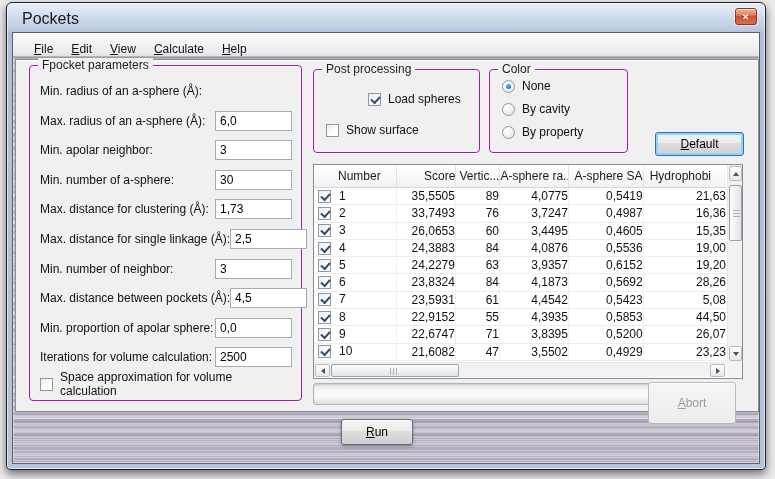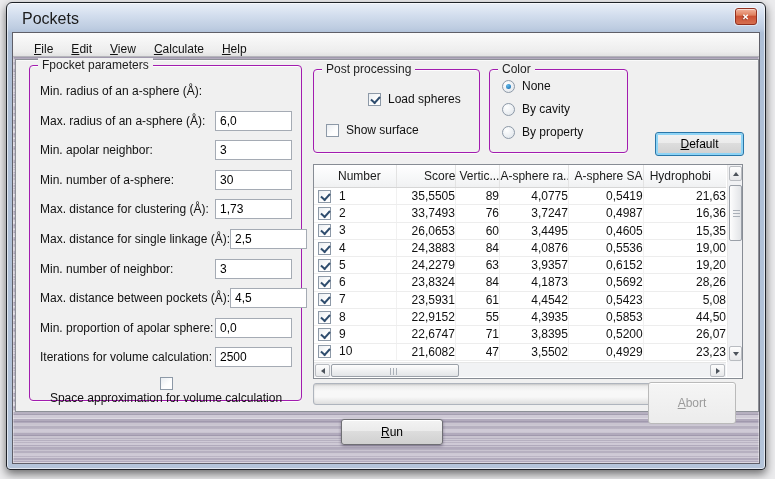--- a/index.html
+++ b/index.html
@@ -45,42 +45,42 @@
   .g-params { left:13px; top:5px; width:273px; height:336px; }
   .g-post { left:297px; top:9px; width:167px; height:84px; }
   .g-color { left:473px; top:9px; width:139px; height:84px; }
 
   .params-body { position:absolute; left:10px; right:9px; top:15px; bottom:8px;
     display:flex; flex-direction:column; justify-content:space-between; }
   .param-row { display:flex; align-items:center; justify-content:space-between; height:20px; }
   .param-row label { white-space:nowrap; }
   .pinput { width:77px; height:20px; border:1px solid #a5abb4; background:#fff; padding:0 3px 0 4px;
     font:12px "Liberation Sans", sans-serif; color:#000; }
-  .space-row { display:flex; align-items:center; gap:1px; height:15px;flex-direction:column; }
+  .space-row { display:flex; align-items:center; gap:7px; height:15px; }
 
   
   .cb { width:13px; height:13px; flex:0 0 13px; border:1px solid #8d99a7; position:relative;
     background:linear-gradient(135deg,#e9edf1,#fefefe 60%); }
   .cb.checked::after { content:""; position:absolute; left:2px; top:2px; width:7px; height:4px;
     border-left:2px solid #2f4d6e; border-bottom:2px solid #2f4d6e; transform:rotate(-48deg); }
   .radio { width:13px; height:13px; flex:0 0 13px; border:1px solid #8d99a7; border-radius:50%; position:relative;
     background:radial-gradient(circle at 35% 30%, #ffffff, #dde3e9); }
   .radio.selected::after { content:""; position:absolute; left:3px; top:3px; width:5px; height:5px; border-radius:50%;
     background:radial-gradient(circle at 35% 30%, #5fb9ea, #1565a8); }
   .check-row { position:absolute; display:flex; align-items:center; gap:7px;text-align:center; }
 
   
   .btn { display:flex; align-items:center; justify-content:center; border:1px solid #8e8f8f; border-radius:3px;
     background:linear-gradient(180deg,#f3f3f3,#ebebeb 45%,#dddddd 46%,#d0d0d0);
     box-shadow:inset 0 1px 0 #fff; color:#000; cursor:default; white-space:nowrap; }
   .btn-default { position:absolute; left:639px; top:72px; width:89px; height:24px;
     border-color:#2a76a8; box-shadow:inset 0 0 0 2px #8ed4f6, inset 0 1px 0 #fff; }
   .btn-abort { position:absolute; left:632px; top:322px; width:88px; height:42px; }
   .btn-abort.disabled { color:#9b9b9b; border-color:#bababa; background:linear-gradient(180deg,#f5f5f5,#ececec); }
-  .btn-run { position:absolute; left:50%; margin-left:-45px; top:386px; width:102px; height:26px;
+  .btn-run { position:absolute; left:50%; margin-left:-45px; top:386px; width:72px; height:26px;
     border-color:#6f6f74; box-shadow:0 1px 3px rgba(40,30,60,.45), inset 0 1px 0 #fff; }
 
   
   .progress { position:absolute; left:297px; top:323px; width:340px; height:22px;
     border:1px solid #aeb4bd; border-radius:3px;
     background:linear-gradient(180deg,#e6e6e6,#f8f8f8 35%,#f8f8f8 65%,#dedede);
     box-shadow:inset 0 1px 2px rgba(0,0,0,.14); }
 
   
   .table { position:absolute; left:297px; top:104px; width:430px; height:215px;

